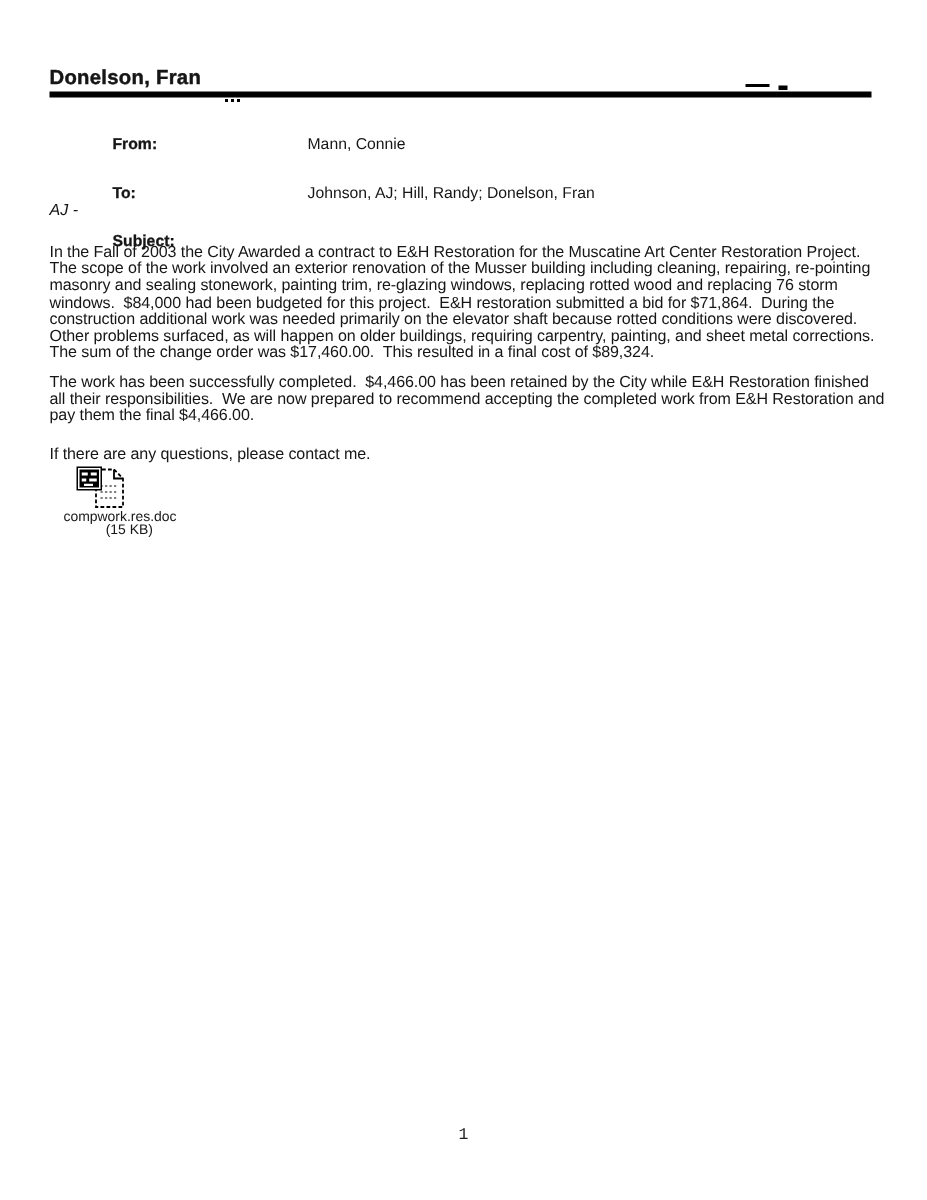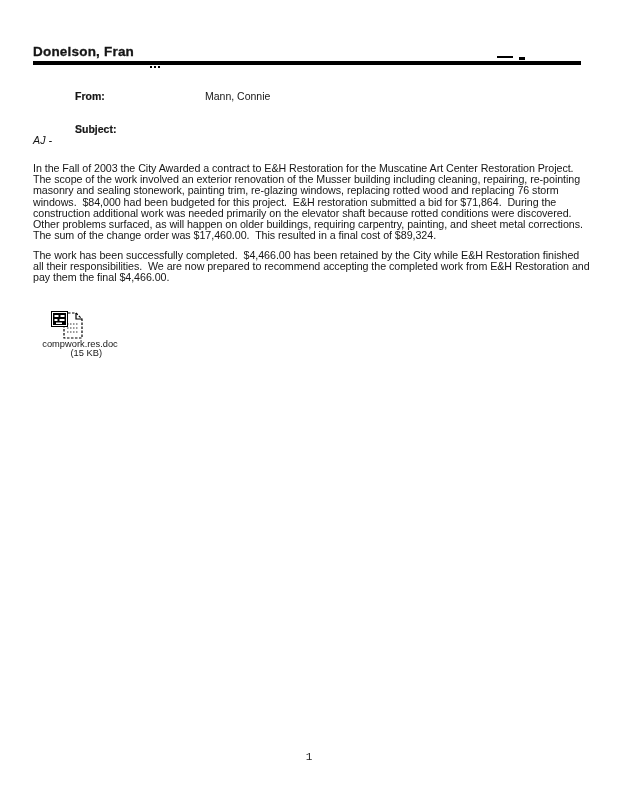--- a/index.html
+++ b/index.html
@@ -61,28 +61,33 @@
   <div class="artifact-a"></div>
   <div class="artifact-b"></div>
   <div class="artifact-c"></div>
 
   <div class="fields">
     <div class="field-row">
       <span class="field-label">From:</span>
       <span class="field-value">Mann, Connie</span>
     </div>
     <div class="field-row">
+      <span class="field-label">To:</span>
+      <span class="field-value">Johnson, AJ; Hill, Randy; Donelson, Fran</span>
+    </div>
+    <div class="field-row">
       <span class="field-label">Subject:</span>
     </div>
   </div>
 
   <div class="salutation">AJ -</div>
 
   <div class="para para1">In the Fall of 2003 the City Awarded a contract to E&amp;H Restoration for the Muscatine Art Center Restoration Project.  The scope of the work involved an exterior renovation of the Musser building including cleaning, repairing, re-pointing masonry and sealing stonework, painting trim, re-glazing windows, replacing rotted wood and replacing 76 storm windows.  $84,000 had been budgeted for this project.  E&amp;H restoration submitted a bid for $71,864.  During the construction additional work was needed primarily on the elevator shaft because rotted conditions were discovered.  Other problems surfaced, as will happen on older buildings, requiring carpentry, painting, and sheet metal corrections.  The sum of the change order was $17,460.00.  This resulted in a final cost of $89,324.</div>
   <div class="para para2">The work has been successfully completed.  $4,466.00 has been retained by the City while E&amp;H Restoration finished all their responsibilities.  We are now prepared to recommend accepting the completed work from E&amp;H Restoration and pay them the final $4,466.00.</div>
+  <div class="para para3">If there are any questions, please contact me.</div>
 
   <div class="attachment">
     <svg class="attach-icon" viewBox="0 0 40 30" xmlns="http://www.w3.org/2000/svg">
 
       <path d="M14 3 L26 3 L32 9 L32 28 L14 28 Z" fill="#ffffff" stroke="#000" stroke-width="1.2" stroke-dasharray="2.5 1.5"></path>
       <path d="M26 3 L26 9 L32 9" fill="none" stroke="#000" stroke-width="1.2"></path>
       <line x1="17" y1="14" x2="29" y2="14" stroke="#000" stroke-width="0.8" stroke-dasharray="1.5 1.5"></line>
       <line x1="17" y1="18" x2="29" y2="18" stroke="#000" stroke-width="0.8" stroke-dasharray="1.5 1.5"></line>
       <line x1="17" y1="22" x2="29" y2="22" stroke="#000" stroke-width="0.8" stroke-dasharray="1.5 1.5"></line>
 

